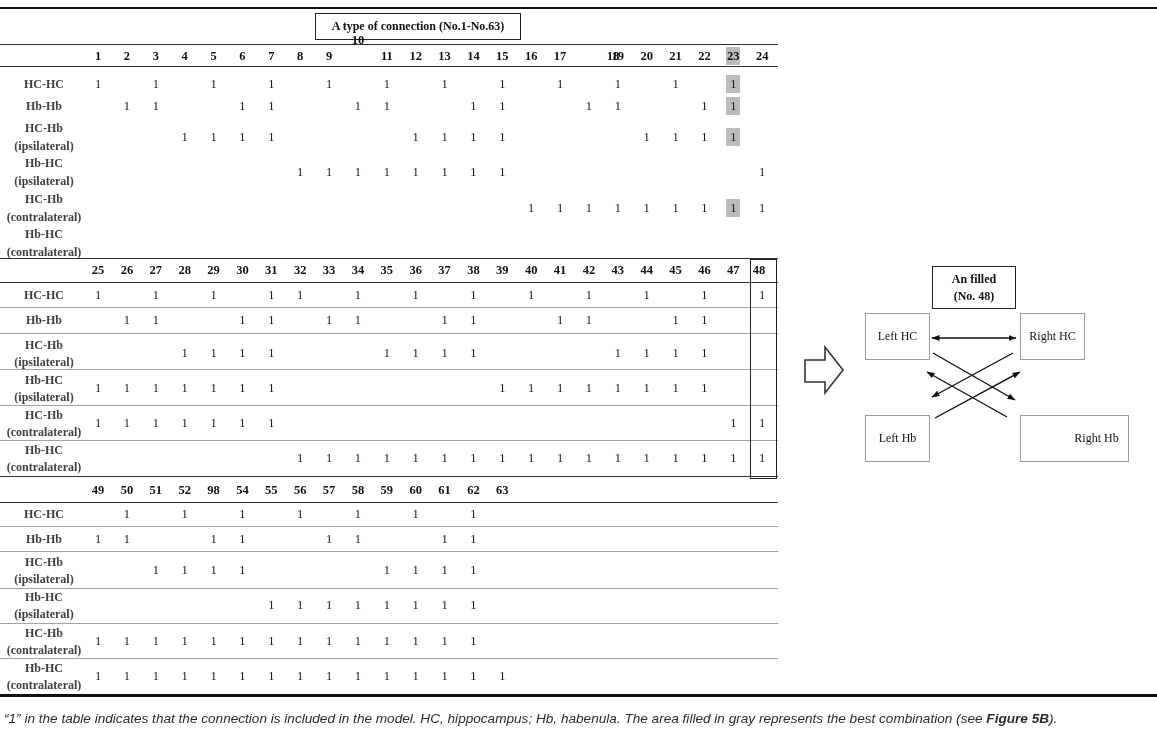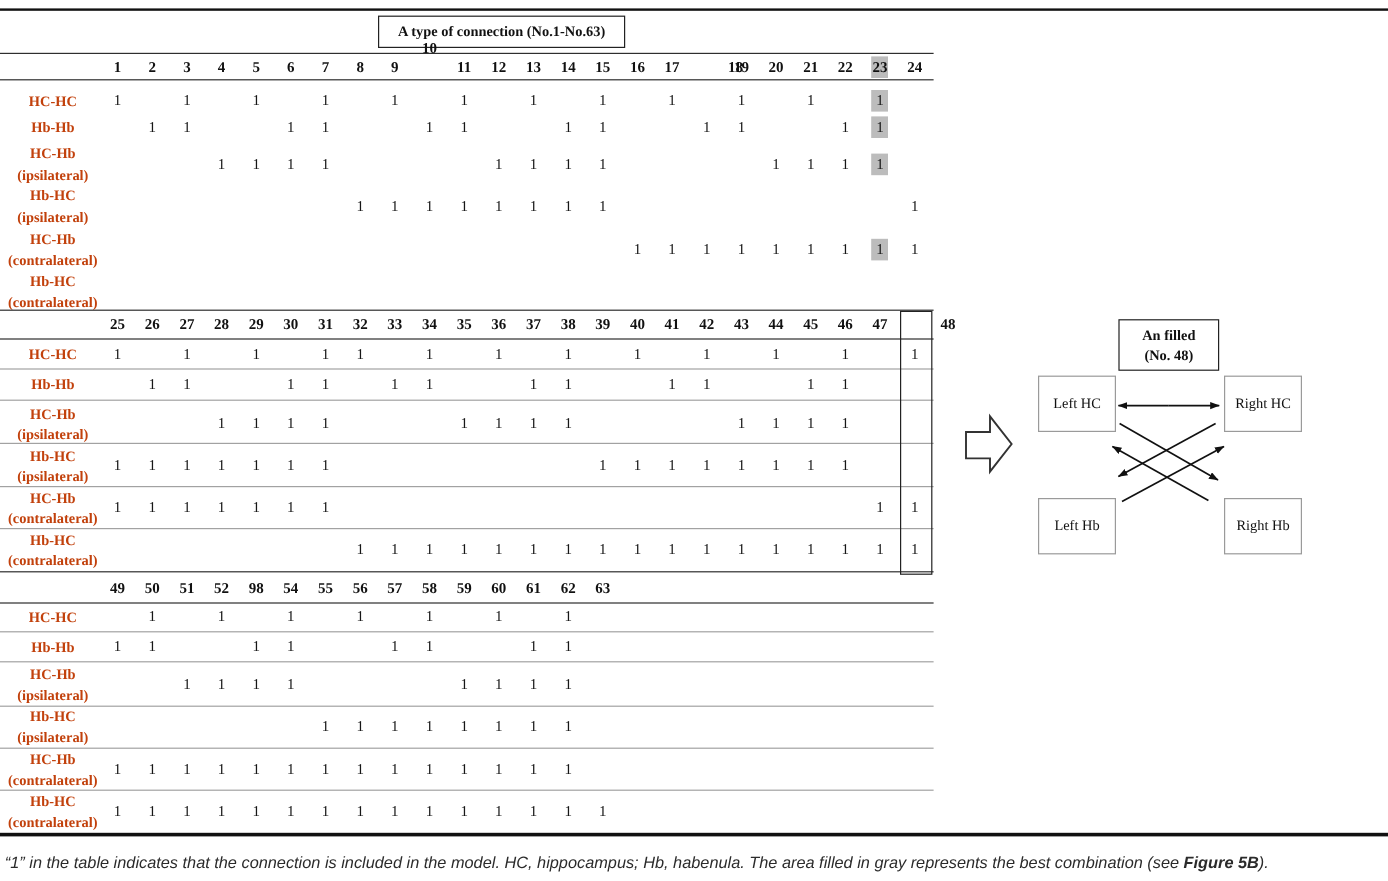--- a/index.html
+++ b/index.html
@@ -3,21 +3,21 @@
 <meta charset="utf-8">
 <style>
   html,body{margin:0;padding:0;background:#fff;}
   #figure{position:relative;width:1157px;height:734px;background:#fff;overflow:hidden;
           font-family:"Liberation Serif","DejaVu Serif",serif;color:#111;}
   .hrule{position:absolute;background:#111;}
   .tline{position:absolute;height:1px;background:#2e2e2e;}
   .rline{position:absolute;height:1px;background:#a2a2a2;}
   .cell-one{position:absolute;transform:translate(-50%,-50%);font-size:12.5px;color:#161616;line-height:1;}
   .colnum{position:absolute;transform:translate(-50%,-50%);font-size:12.5px;font-weight:bold;color:#111;line-height:1;}
-  .rowlab{position:absolute;transform:translate(-50%,-50%);font-size:12px;font-weight:bold;color:#c2410c;line-height:1;white-space:nowrap;}
+  .rowlab{position:absolute;transform:translate(-50%,-50%);font-size:12px;font-weight:bold;color:#404040;line-height:1;white-space:nowrap;}
   .hl{position:absolute;background:#bcbcbc;}
   .colbox{position:absolute;border:1.4px solid #222;}
   #title-box{position:absolute;left:315px;top:13px;width:204px;height:25px;border:1.5px solid #222;
              display:flex;align-items:center;justify-content:center;font-size:12px;font-weight:bold;white-space:nowrap;}
   .node{position:absolute;width:63px;height:45px;border:1px solid #9a9a9a;background:#fff;
         display:flex;align-items:center;justify-content:center;font-size:12px;white-space:nowrap;}
   #example-box{position:absolute;left:932px;top:266px;width:82px;height:41px;border:1.6px solid #222;background:#fff;
                display:flex;flex-direction:column;align-items:center;justify-content:center;font-size:12px;font-weight:bold;line-height:1.35;}
   #caption{position:absolute;left:4px;right:4px;top:711px;font-family:"Liberation Sans","DejaVu Sans",sans-serif;
            font-style:italic;font-size:13.6px;color:#2b2b2b;white-space:nowrap;}
@@ -155,21 +155,21 @@
       <div class="colnum" style="left: 473.44px; top: 270px;">38</div>
       <div class="colnum" style="left: 502.32px; top: 270px;">39</div>
       <div class="colnum" style="left: 531.2px; top: 270px;">40</div>
       <div class="colnum" style="left: 560.08px; top: 270px;">41</div>
       <div class="colnum" style="left: 588.96px; top: 270px;">42</div>
       <div class="colnum" style="left: 617.84px; top: 270px;">43</div>
       <div class="colnum" style="left: 646.72px; top: 270px;">44</div>
       <div class="colnum" style="left: 675.6px; top: 270px;">45</div>
       <div class="colnum" style="left: 704.48px; top: 270px;">46</div>
       <div class="colnum" style="left: 733.36px; top: 270px;">47</div>
-      <div class="colnum" style="left: 790px; top: 270px;">48</div>
+      <div class="colnum" style="left: 759px; top: 270px;">48</div>
       <div class="rowlab" style="left: 44px; top: 295px;">HC-HC</div>
       <div class="rowlab" style="left: 44px; top: 320px;">Hb-Hb</div>
       <div class="rowlab" style="left: 44px; top: 345px;">HC-Hb</div>
       <div class="rowlab" style="left: 44px; top: 362px;">(ipsilateral)</div>
       <div class="rowlab" style="left: 44px; top: 380px;">Hb-HC</div>
       <div class="rowlab" style="left: 44px; top: 397px;">(ipsilateral)</div>
       <div class="rowlab" style="left: 44px; top: 415px;">HC-Hb</div>
       <div class="rowlab" style="left: 44px; top: 432px;">(contralateral)</div>
       <div class="rowlab" style="left: 44px; top: 450px;">Hb-HC</div>
       <div class="rowlab" style="left: 44px; top: 467px;">(contralateral)</div>
@@ -353,21 +353,21 @@
 
   <div class="node" style="left:865px;top:313px;">
     <span>Left HC</span>
   </div>
   <div class="node" style="left:1020px;top:313px;">
     <span>Right HC</span>
   </div>
   <div class="node" style="left:865px;top:415px;">
     <span>Left Hb</span>
   </div>
-  <div class="node" style="left:1020px;top:415px;">
+  <div class="node" style="left:1020px;top:415px;padding-left:44px;">
     <span>Right Hb</span>
   </div>
 
   <svg class="overlay" width="1157" height="734" viewBox="0 0 1157 734">
     <defs>
       <marker id="ah" markerWidth="10" markerHeight="8" refX="7.5" refY="3" orient="auto" markerUnits="userSpaceOnUse">
         <path d="M0,0 L8,3 L0,6 Z" fill="#111"></path>
       </marker>
     </defs>
 

